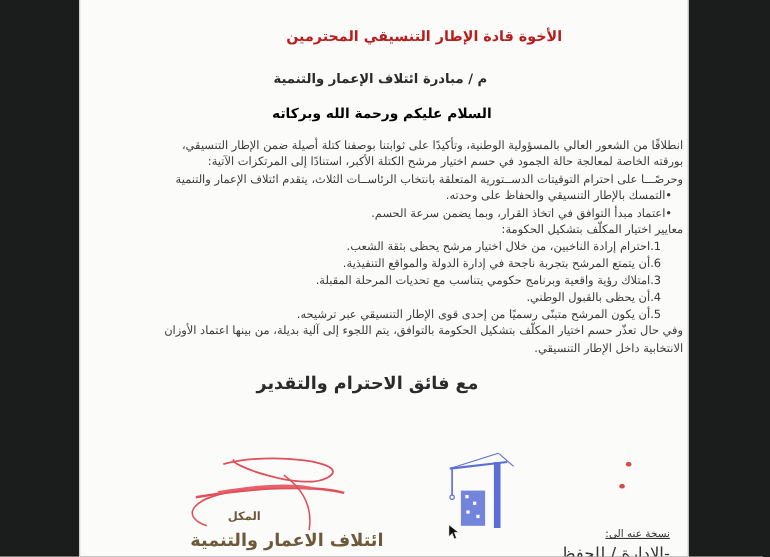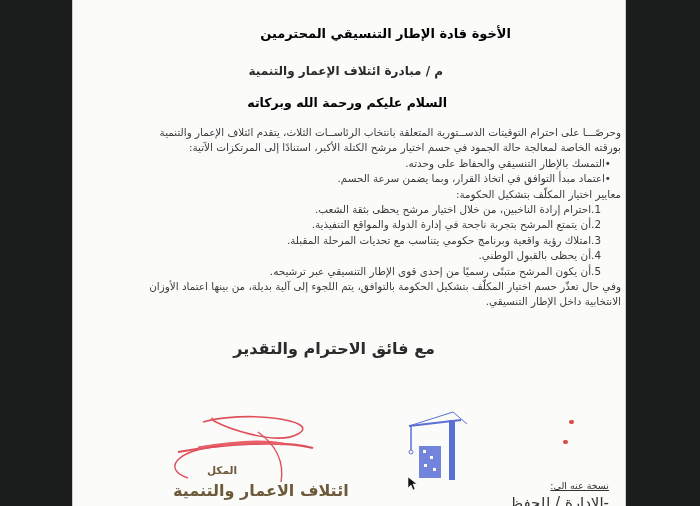--- a/index.html
+++ b/index.html
@@ -10,21 +10,21 @@
     font-family:"DejaVu Sans", sans-serif;
   }
   .page {
     position:absolute; left:72px; top:0; width:552px; height:506px;
     background:#fbfbfa;
     border-left:1px solid #cfcfcf;
     border-right:1px solid #cfcfcf;
     overflow:hidden;
   }
   .rtl { direction:rtl; text-align:right; position:absolute; color:#333; white-space:nowrap; }
-  .title { right:114px; top:26px; font-size:13px; font-weight:bold; color:#000000; }
+  .title { right:114px; top:26px; font-size:13px; font-weight:bold; color:#b91c1c; }
   .subject { right:182px; top:64px; font-size:12px; font-weight:bold; color:#2b2b2b; }
   .greeting { right:178px; top:95px; font-size:12.5px; font-weight:bold; color:#000000; }
   .body { right:4px; top:125px; width:550px; font-size:10.4px; line-height:15.4px; color:#3a3a3a; }
   .body .line { display:block; white-space:nowrap; }
   .body .bullet { padding-right:10px; }
   .body .num { padding-right:20px; }
   .closing { right:190px; top:339px; font-size:16px; font-weight:bold; color:#2b2b2b; }
   .sig-wrap { position:absolute; left:90px; top:410px; width:160px; height:80px; }
   .sig-role { position:absolute; left:134px; top:464px; font-size:10.5px; font-weight:bold; color:#6d5a3a; direction:rtl; }
   .sig-org { position:absolute; left:100px; top:481px; font-size:16px; font-weight:bold; color:#6d5a3a; direction:rtl; }
@@ -36,27 +36,28 @@
 </style>
 </head>
 <body>
 
 <div class="page">
   <div class="rtl title">الأخوة قادة الإطار التنسيقي المحترمين</div>
   <div class="rtl subject">م / مبادرة ائتلاف الإعمار والتنمية</div>
   <div class="rtl greeting">السلام عليكم ورحمة الله وبركاته</div>
 
   <div class="rtl body">
+    <span class="line">انطلاقًا من الشعور العالي بالمسؤولية الوطنية، وتأكيدًا على ثوابتنا بوصفنا كتلة أصيلة ضمن الإطار التنسيقي،</span>
+    <span class="line">بورقته الخاصة لمعالجة حالة الجمود في حسم اختيار مرشح الكتلة الأكبر، استنادًا إلى المرتكزات الآتية:</span>
     <span class="line">وحرصًـــا على احترام التوقيتات الدســتورية المتعلقة بانتخاب الرئاســات الثلاث، يتقدم ائتلاف الإعمار والتنمية</span>
-    <span class="line">بورقته الخاصة لمعالجة حالة الجمود في حسم اختيار مرشح الكتلة الأكبر، استنادًا إلى المرتكزات الآتية:</span>
     <span class="line bullet">•التمسك بالإطار التنسيقي والحفاظ على وحدته.</span>
     <span class="line bullet">•اعتماد مبدأ التوافق في اتخاذ القرار، وبما يضمن سرعة الحسم.</span>
     <span class="line">معايير اختيار المكلّف بتشكيل الحكومة:</span>
     <span class="line num">1.احترام إرادة الناخبين، من خلال اختيار مرشح يحظى بثقة الشعب.</span>
-    <span class="line num">2.أن يتمتع المرشح بتجربة ناجحة في إدارة الدولة والمواقع التنفيذية.</span>
+    <span class="line num">6.أن يتمتع المرشح بتجربة ناجحة في إدارة الدولة والمواقع التنفيذية.</span>
     <span class="line num">3.امتلاك رؤية واقعية وبرنامج حكومي يتناسب مع تحديات المرحلة المقبلة.</span>
     <span class="line num">4.أن يحظى بالقبول الوطني.</span>
     <span class="line num">5.أن يكون المرشح متبنًى رسميًا من إحدى قوى الإطار التنسيقي عبر ترشيحه.</span>
     <span class="line">وفي حال تعذّر حسم اختيار المكلّف بتشكيل الحكومة بالتوافق، يتم اللجوء إلى آلية بديلة، من بينها اعتماد الأوزان</span>
     <span class="line">الانتخابية داخل الإطار التنسيقي.</span>
   </div>
 
   <div class="rtl closing">مع فائق الاحترام والتقدير</div>
 
   <svg class="sig-wrap" viewBox="0 0 160 80">

